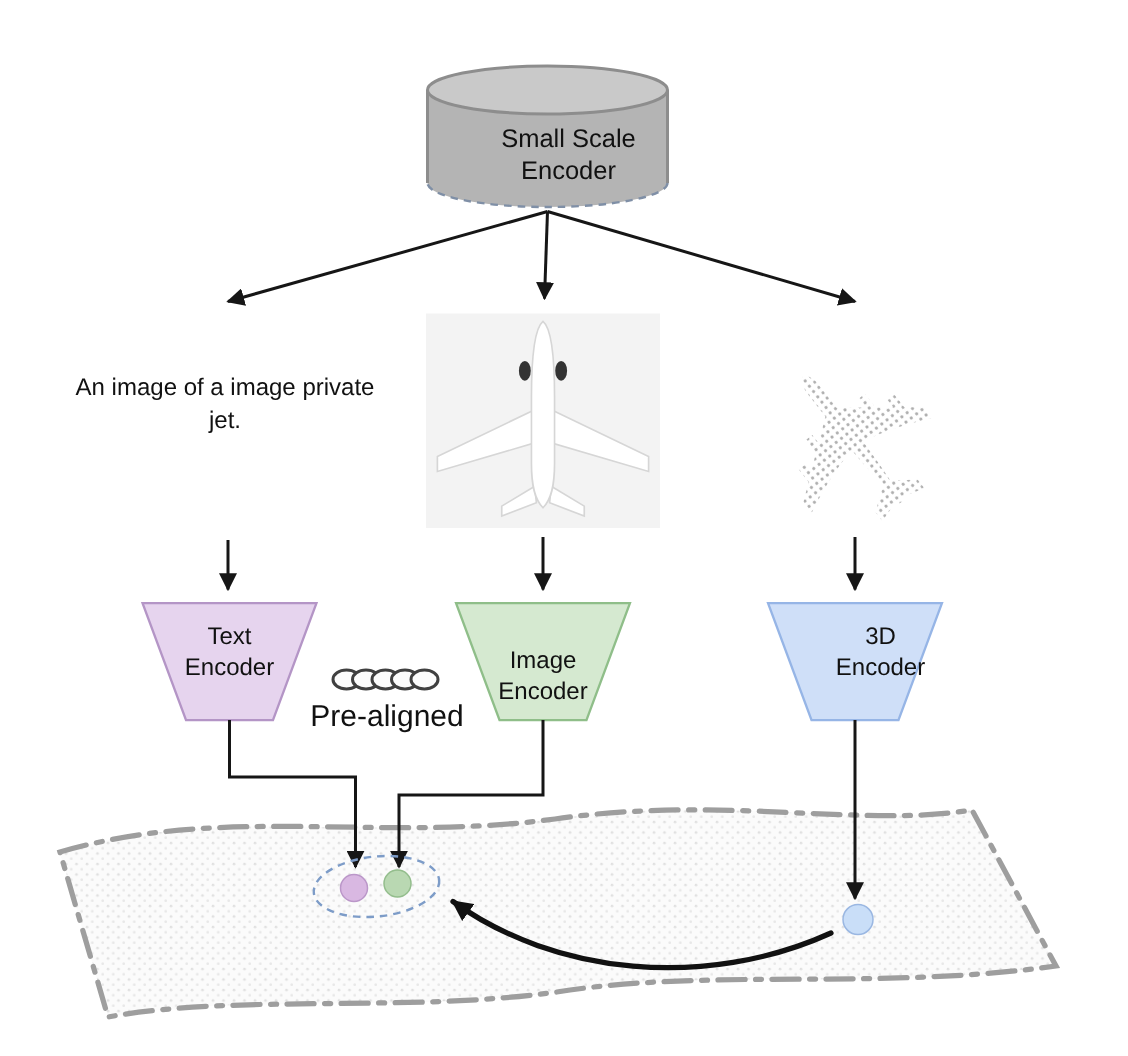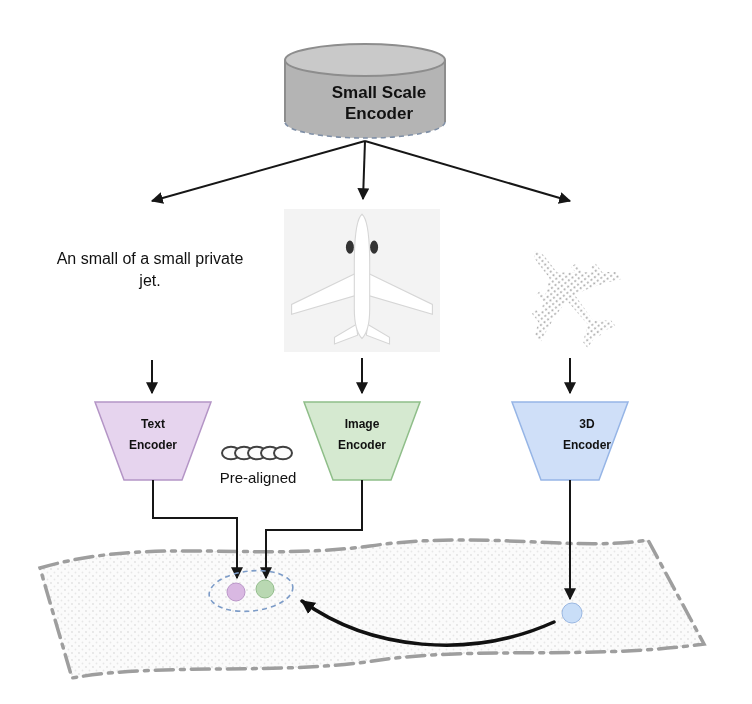--- a/index.html
+++ b/index.html
@@ -22,36 +22,36 @@
   }
   .lbl {
     position: absolute;
     z-index: 2;
     color: #111111;
     text-align: center;
     pointer-events: none;
   }
   .db-label {
     left: 285px; top: 82px; width: 188px;
-    font-size: 17px; font-weight: 700; line-height: 21px;
+    font-size: 17px; font-weight: 400; line-height: 21px;
   }
   .caption {
     left: 45px; top: 248px; width: 210px;
     font-size: 16px; line-height: 22px;
   }
   .enc-label {
     top: 414px; width: 140px;
-    font-size: 12px; font-weight: 700; line-height: 21px;
+    font-size: 16px; font-weight: 400; line-height: 21px;
   }
   .enc-label.text  { left: 83px;  }
-  .enc-label.image { left: 292px; }
+  .enc-label.image { left: 292px; margin-top: 16px; }
   .enc-label.shape { left: 517px; }
   .prealigned {
     left: 193px; top: 469px; width: 130px;
-    font-size: 15px; line-height: 18px;
+    font-size: 20px; line-height: 18px;
   }
   .line { display: block; }
 </style>
 </head>
 <body>
 
 <div id="canvas">
 
   <svg id="gfx" width="752" height="704" viewBox="0 0 752 704">
     <defs>
@@ -146,21 +146,21 @@
     <circle cx="572" cy="613" r="10" stroke-width="1" fill="#c9def8" stroke="#9ab7e2"></circle>
 
     <path d="M 554 622 C 470 660, 370 650, 302 601" fill="none" stroke="#111111" stroke-width="3.5" stroke-linecap="round" marker-end="url(#ah2)"></path>
   </svg>
 
   <div class="lbl db-label">
     <span class="line">Small Scale</span>
     <span class="line">Encoder</span>
   </div>
 
-  <div class="lbl caption">An small of a small private jet.</div>
+  <div class="lbl caption">An image of a image private jet.</div>
 
   <div class="lbl enc-label text">
     <span class="line">Text</span>
     <span class="line">Encoder</span>
   </div>
 
   <div class="lbl enc-label image">
     <span class="line">Image</span>
     <span class="line">Encoder</span>
   </div>

